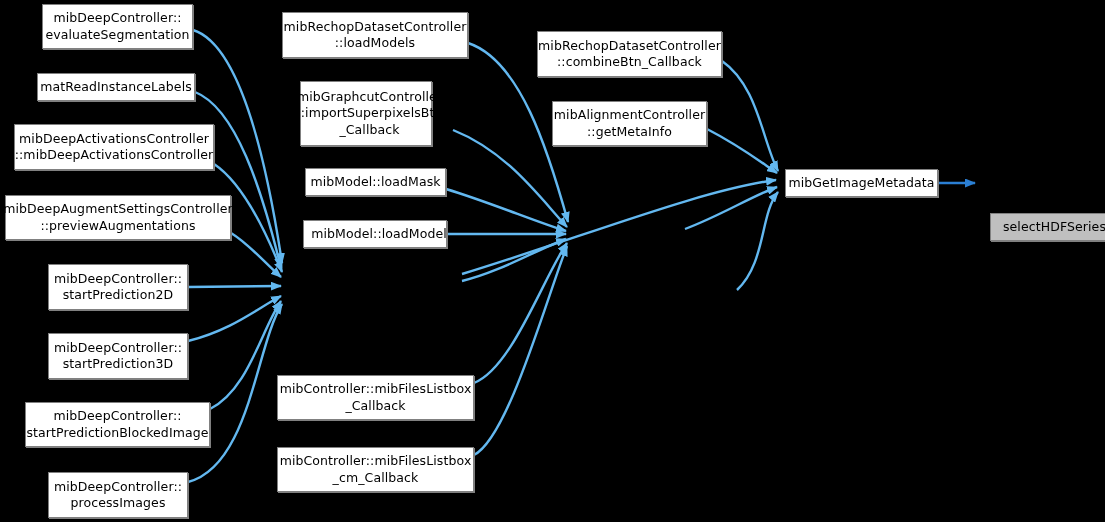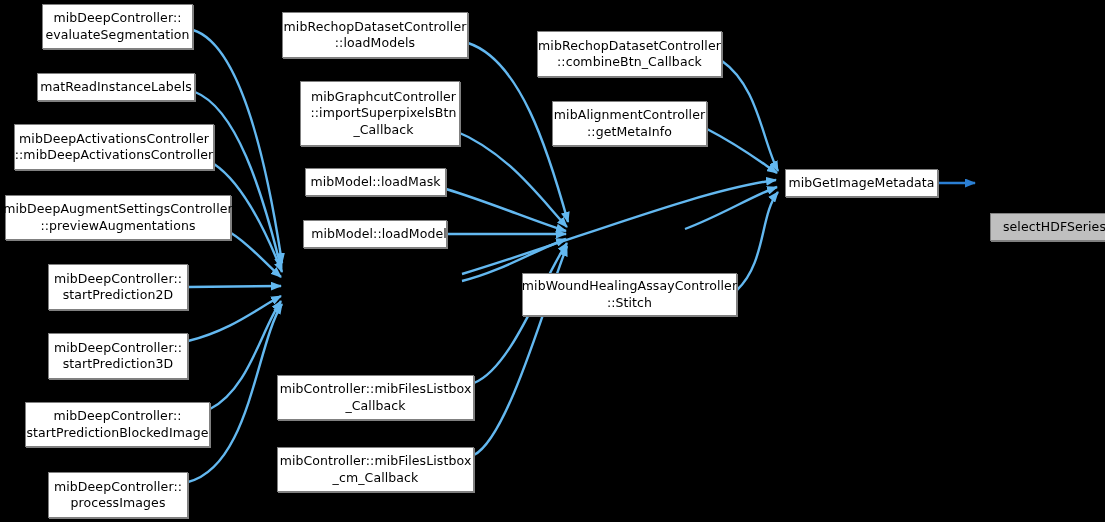--- a/index.html
+++ b/index.html
@@ -81,21 +81,21 @@
 startPredictionBlockedImage</span>
     </div>
     <div class="node" style="left: 48px; top: 472px; width: 140px; height: 46px;">
       <span>mibDeepController::
 processImages</span>
     </div>
     <div class="node" style="left: 282px; top: 12px; width: 186px; height: 46px;">
       <span>mibRechopDatasetController
 ::loadModels</span>
     </div>
-    <div class="node" style="left: 300px; top: 81px; width: 160px; height: 65px; padding-left: 7px;">
+    <div class="node" style="left: 300px; top: 81px; width: 132px; height: 65px; padding-left: 7px;">
       <span>mibGraphcutController
 ::importSuperpixelsBtn
 _Callback</span>
     </div>
     <div class="node" style="left: 305px; top: 168px; width: 141px; height: 28px;">
       <span>mibModel::loadMask</span>
     </div>
     <div class="node" style="left: 303px; top: 220px; width: 144px; height: 28px; padding-left: 8px;">
       <span>mibModel::loadModel</span>
     </div>
@@ -108,23 +108,19 @@
 _cm_Callback</span>
     </div>
     <div class="node" style="left: 537px; top: 31px; width: 185px; height: 46px;">
       <span>mibRechopDatasetController
 ::combineBtn_Callback</span>
     </div>
     <div class="node" style="left: 552px; top: 101px; width: 155px; height: 45px;">
       <span>mibAlignmentController
 ::getMetaInfo</span>
     </div>
-    <div class="node" style="left: 522px; top: 273px; width: 215px; height: 43px;">
-      <span>mibWoundHealingAssayController
-::Stitch</span>
-    </div>
     <div class="node" style="left: 785px; top: 169px; width: 153px; height: 28px;">
       <span>mibGetImageMetadata</span>
     </div>
     <div class="node gray" style="left: 990px; top: 169px; width: 129px; height: 28px; margin-top: 44px;">
       <span>selectHDFSeries</span>
     </div>
   </div>
 
 </body></html>

